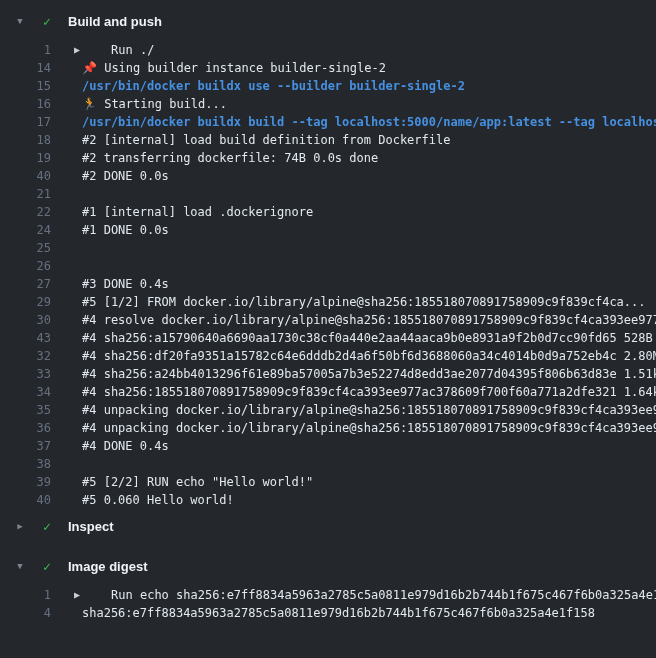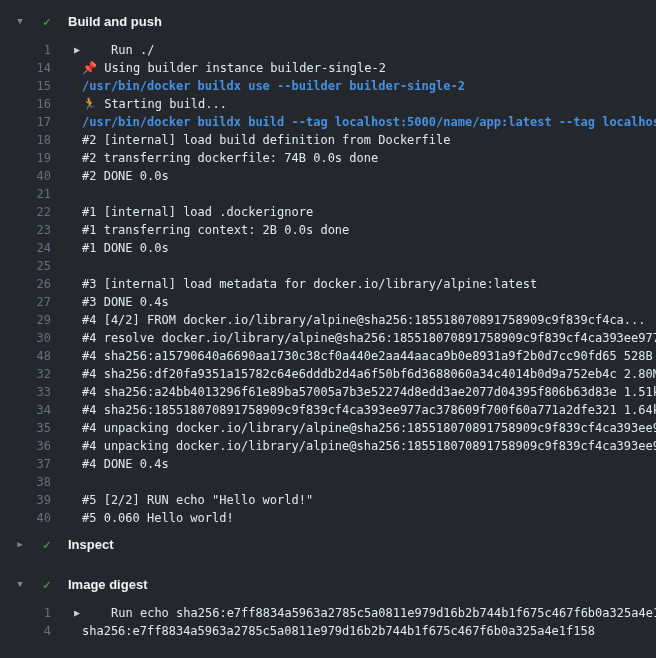--- a/index.html
+++ b/index.html
@@ -147,58 +147,53 @@
   <div class="log-line">
     <span class="line-num">21</span>
     <span class="line-text"></span>
   </div>
 
   <div class="log-line">
     <span class="line-num">22</span>
     <span class="line-text">#1 [internal] load .dockerignore</span>
   </div>
 
-  <div class="log-line">
-    <span class="line-num">23</span>
-    <span class="line-text">#1 transferring context: 2B 0.0s done</span>
-  </div>
 
   <div class="log-line">
     <span class="line-num">24</span>
     <span class="line-text">#1 DONE 0.0s</span>
   </div>
 
   <div class="log-line">
     <span class="line-num">25</span>
     <span class="line-text"></span>
   </div>
 
   <div class="log-line">
     <span class="line-num">26</span>
-    <span class="line-text">#3 [internal] load metadata for docker.io/library/alpine:latest</span>
   </div>
 
   <div class="log-line">
     <span class="line-num">27</span>
     <span class="line-text">#3 DONE 0.4s</span>
   </div>
 
 
   <div class="log-line">
     <span class="line-num">29</span>
-    <span class="line-text">#4 [4/2] FROM docker.io/library/alpine@sha256:185518070891758909c9f839cf4ca...</span>
+    <span class="line-text">#5 [1/2] FROM docker.io/library/alpine@sha256:185518070891758909c9f839cf4ca...</span>
   </div>
 
   <div class="log-line">
     <span class="line-num">30</span>
     <span class="line-text">#4 resolve docker.io/library/alpine@sha256:185518070891758909c9f839cf4ca393ee977ac378609f700f60a771a2dfe321</span>
   </div>
 
   <div class="log-line">
-    <span class="line-num">48</span>
+    <span class="line-num">43</span>
     <span class="line-text">#4 sha256:a15790640a6690aa1730c38cf0a440e2aa44aaca9b0e8931a9f2b0d7cc90fd65 528B / 528B</span>
   </div>
 
   <div class="log-line">
     <span class="line-num">32</span>
     <span class="line-text">#4 sha256:df20fa9351a15782c64e6dddb2d4a6f50bf6d3688060a34c4014b0d9a752eb4c 2.80MB / 2.80MB</span>
   </div>
 
   <div class="log-line">
     <span class="line-num">33</span>

